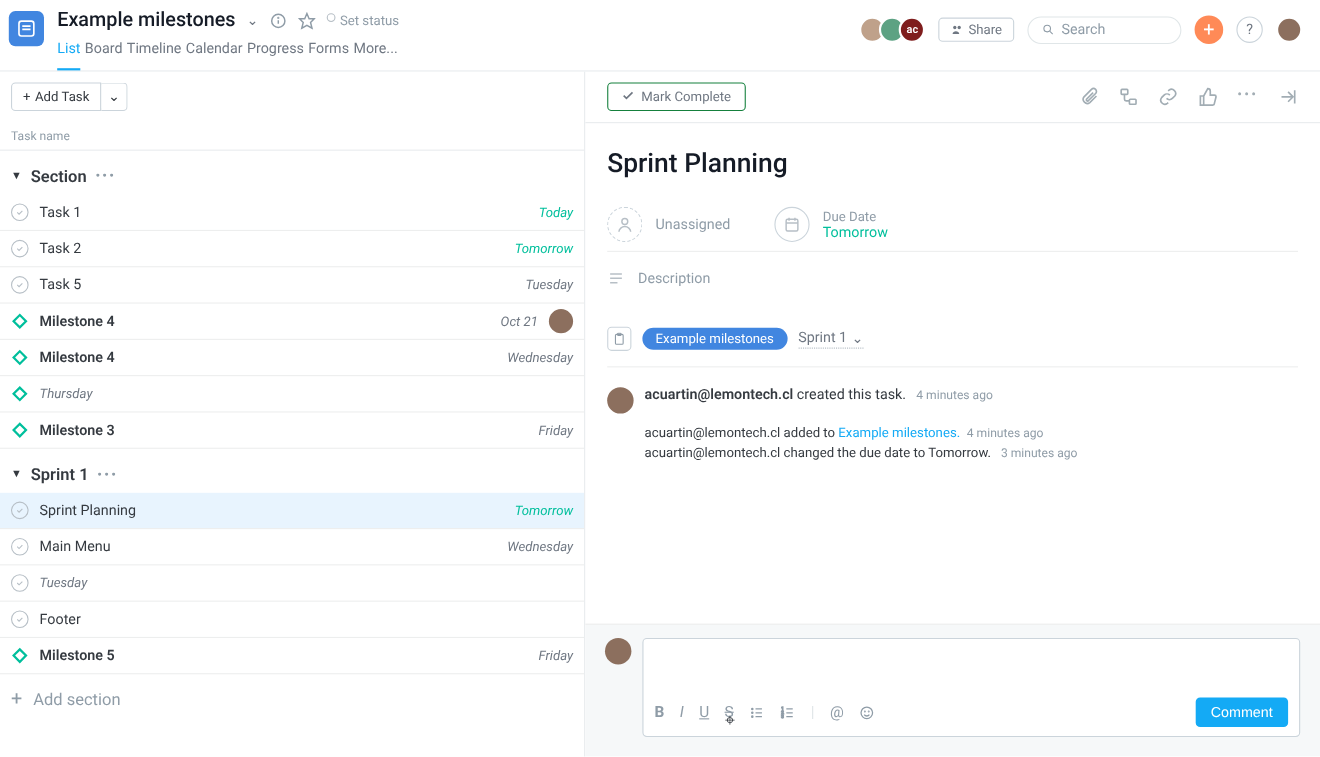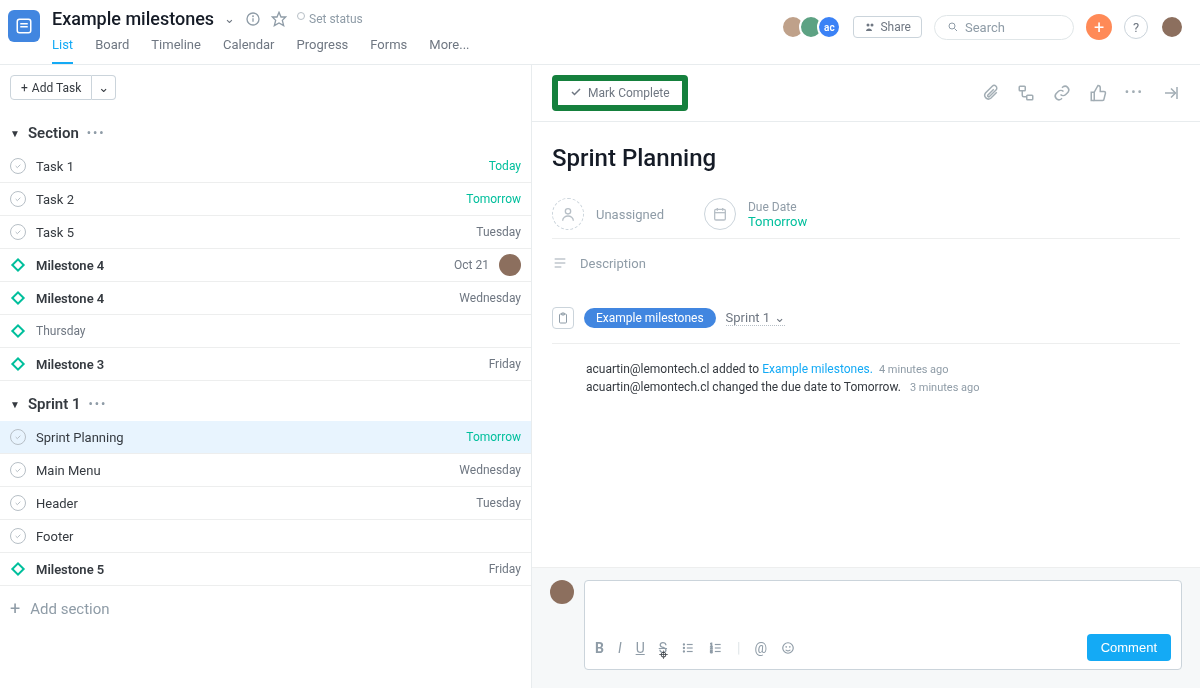--- a/index.html
+++ b/index.html
@@ -9,21 +9,21 @@
 .header-left { display: flex; gap: 12px; flex: 1; }
 .app-icon { width: 32px; height: 32px; background: #4186e0; border-radius: 6px; display: flex; align-items: center; justify-content: center; margin-top: 2px; }
 .app-icon svg { width: 18px; height: 18px; fill: #fff; }
 .title-block { display: flex; flex-direction: column; }
 .title-row { display: flex; align-items: center; gap: 10px; }
 .proj-title { font-size: 18px; font-weight: 500; color: #151b26; }
 .caret { color: #6f7782; }
 .icon-btn { color: #6f7782; cursor: pointer; display: inline-flex; align-items: center; }
 .status-pill { color: #8f9ca7; font-size: 12px; display: flex; align-items: flex-start; gap: 4px; }
 .status-pill .dot { width: 8px; height: 8px; border: 1px solid #b7bfc6; border-radius: 50%; }
-.tabs { display: flex; gap: 22px; margin-top: 8px; }
+.tabs { display: flex; gap: 4px; margin-top: 8px; }
 .tab { color: #6f7782; font-size: 13px; padding-bottom: 10px; cursor: pointer; }
 .tab.active { color: #14aaf5; border-bottom: 2px solid #14aaf5; }
 .header-right { display: flex; align-items: center; gap: 12px; padding-top: 6px; }
 .avatars { display: flex; }
 .avatar { width: 24px; height: 24px; border-radius: 50%; border: 2px solid #fff; margin-left: -6px; background: #ccc; display:flex; align-items:center; justify-content:center; font-size:10px; color:#fff; font-weight:600; }
 .share-btn { border: 1px solid #cbd4db; border-radius: 4px; padding: 3px 10px; color: #6f7782; font-size: 12px; display:flex; align-items:center; gap:4px; cursor:pointer; }
 .search-box { border: 1px solid #e0e6e8; border-radius: 16px; padding: 4px 12px; width: 140px; color: #6f7782; display:flex; align-items:center; gap:6px; }
 .add-btn { width: 26px; height: 26px; background: #ff8a57; border-radius: 50%; display:flex; align-items:center; justify-content:center; color:#fff; font-size:18px; cursor:pointer; }
 .help-btn { width: 24px; height: 24px; border: 1px solid #cbd4db; border-radius: 50%; display:flex; align-items:center; justify-content:center; color:#6f7782; cursor:pointer; }
 .body { display: flex; flex: 1; overflow: hidden; }
@@ -34,27 +34,27 @@
 .col-header { padding: 6px 10px; border-bottom: 1px solid #e8ecee; color:#8f9ca7; font-size:11px; }
 .section-row { display:flex; align-items:center; gap:8px; padding: 14px 10px 8px; font-weight:600; font-size:15px; }
 .section-caret { font-size:10px; }
 .section-menu { color:#8f9ca7; letter-spacing:2px; font-size:12px; }
 .task-row { display:flex; align-items:center; padding:6px 10px; border-bottom:1px solid #edeeee; cursor:pointer; gap:10px; height:33px; }
 .task-row.selected { background:#e8f4fe; }
 .task-check { width:16px; height:16px; border:1.5px solid #b7bfc6; border-radius:50%; flex-shrink:0; display:flex; align-items:center; justify-content:center; }
 .task-check svg { width:8px; height:8px; }
 .milestone-icon { width:16px; height:16px; flex-shrink:0; }
 .task-name { flex:1; font-size:13px; }
-.task-date { font-size:12px; color:#6f7782; }
+.task-date { font-size:12px; color:#6f7782;font-style:italic; }
 .task-date.green { color:#00bf9c; }
 .task-avatar { width:22px; height:22px; border-radius:50%; background:#8c6f5e; }
 .add-section-row { display:flex; align-items:center; gap:10px; padding:12px 10px; color:#8f9ca7; font-size:15px; cursor:pointer; }
 .right-pane { flex:1; display:flex; flex-direction:column; overflow:hidden; }
 .detail-header { display:flex; align-items:center; padding:10px 20px; gap:12px; border-bottom:1px solid #e8ecee; }
-.mark-complete { border:6px solid #15803d; border-radius:4px; padding:5px 12px; font-size:12px; color:#6f7782; display:flex; align-items:flex-start; gap:6px; cursor:pointer; }
+.mark-complete { border:1px solid #15803d; border-radius:4px; padding:5px 12px; font-size:12px; color:#6f7782; display:flex; align-items:flex-start; gap:6px; cursor:pointer; }
 .detail-actions { margin-left:auto; display:flex; gap:18px; color:#a2adb4; }
 .detail-actions span { cursor:pointer; }
 .detail-body { padding: 10px 20px; flex:1; overflow-y:auto; }
 .detail-title { font-size:24px; font-weight:500; color:#151b26; margin:12px 0 18px; }
 .field-row { display:flex; gap:40px; padding:8px 0; border-bottom:1px solid #edeeee; }
 .field { display:flex; align-items:center; gap:12px; }
 .field-icon { width:32px; height:32px; border:1px dashed #cbd4db; border-radius:50%; display:flex; align-items:center; justify-content:center; color:#b7bfc6; }
 .field-label { color:#8f9ca7; font-size:12px; }
 .field-value { color:#00bf9c; font-size:13px; }
 .desc-row { display:flex; align-items:center; gap:12px; padding:16px 0; color:#8f9ca7; border-bottom: none; }
@@ -124,21 +124,21 @@
             <div class="tab">Progress</div>
             <div class="tab">Forms</div>
             <div class="tab">More...</div>
           </div>
       </div>
     </div>
     <div class="header-right">
       <div class="avatars">
         <div class="avatar" style="background:#bfa18a"></div>
         <div class="avatar" style="background:#5da283"></div>
-        <div class="avatar" style="background:#3b82f6">ac</div>
+        <div class="avatar" style="background:#7f1d1d">ac</div>
       </div>
       <div class="share-btn">
         <svg width="12" height="12" viewBox="0 0 24 24" fill="#6f7782">
             <circle cx="8" cy="8" r="3"></circle>
             <circle cx="16" cy="8" r="3"></circle>
             <path d="M4 20c0-3 3-5 6-5s6 2 6 5"></path>
           </svg>
         <span>Share</span>
       </div>
       <div class="search-box">
@@ -156,20 +156,21 @@
 
   <div class="body">
     <div class="left-pane">
       <div class="toolbar">
         <div class="add-task-btn">
             <span>+</span>
             <span>Add Task</span>
           </div>
         <div class="add-task-caret">⌄</div>
       </div>
+      <div class="col-header">Task name</div>
       <div id="sections">
           <div class="section-row">
             <span class="section-caret">▼</span>
             <span>Section</span>
             <span class="section-menu">•••</span>
           </div>
           <div class="task-row">
             <span class="task-check">
               <svg viewBox="0 0 24 24" fill="none" stroke="#b7bfc6" stroke-width="3">
                 <polyline points="5 12 10 17 19 8"></polyline>
@@ -254,21 +255,20 @@
             </span>
             <span class="task-name">Main Menu</span>
             <span class="task-date">Wednesday</span>
           </div>
           <div class="task-row">
             <span class="task-check">
               <svg viewBox="0 0 24 24" fill="none" stroke="#b7bfc6" stroke-width="3">
                 <polyline points="5 12 10 17 19 8"></polyline>
               </svg>
             </span>
-            <span class="task-name">Header</span>
             <span class="task-date">Tuesday</span>
           </div>
           <div class="task-row">
             <span class="task-check">
               <svg viewBox="0 0 24 24" fill="none" stroke="#b7bfc6" stroke-width="3">
                 <polyline points="5 12 10 17 19 8"></polyline>
               </svg>
             </span>
             <span class="task-name">Footer</span>
             <span class="task-date"></span>
@@ -374,20 +374,28 @@
                 <rect x="9" y="2" width="6" height="4" rx="1"></rect>
               </svg>
             </div>
           <div class="project-pill">Example milestones</div>
           <div class="section-link">
               <span>Sprint 1</span>
               <span>⌄</span>
             </div>
         </div>
         <div class="activity">
+          <div class="activity-row">
+            <div class="act-avatar"></div>
+            <div class="act-text">
+              <span class="user">acuartin@lemontech.cl</span>
+              <span> </span><span>created this task.</span>
+              <span class="act-time">4 minutes ago</span>
+            </div>
+          </div>
           <div id="activity-logs">
               <div class="act-sub"><span class="user">acuartin@lemontech.cl</span> added to <span class="link">Example milestones.</span><span class="act-time">4 minutes ago</span></div>
               <div class="act-sub"><span class="user">acuartin@lemontech.cl</span> changed the due date to Tomorrow. <span class="act-time">3 minutes ago</span></div>
             </div>
         </div>
       </div>
       <div class="comment-box">
         <div class="comment-inner">
           <div class="act-avatar"></div>
           <div class="comment-input">

